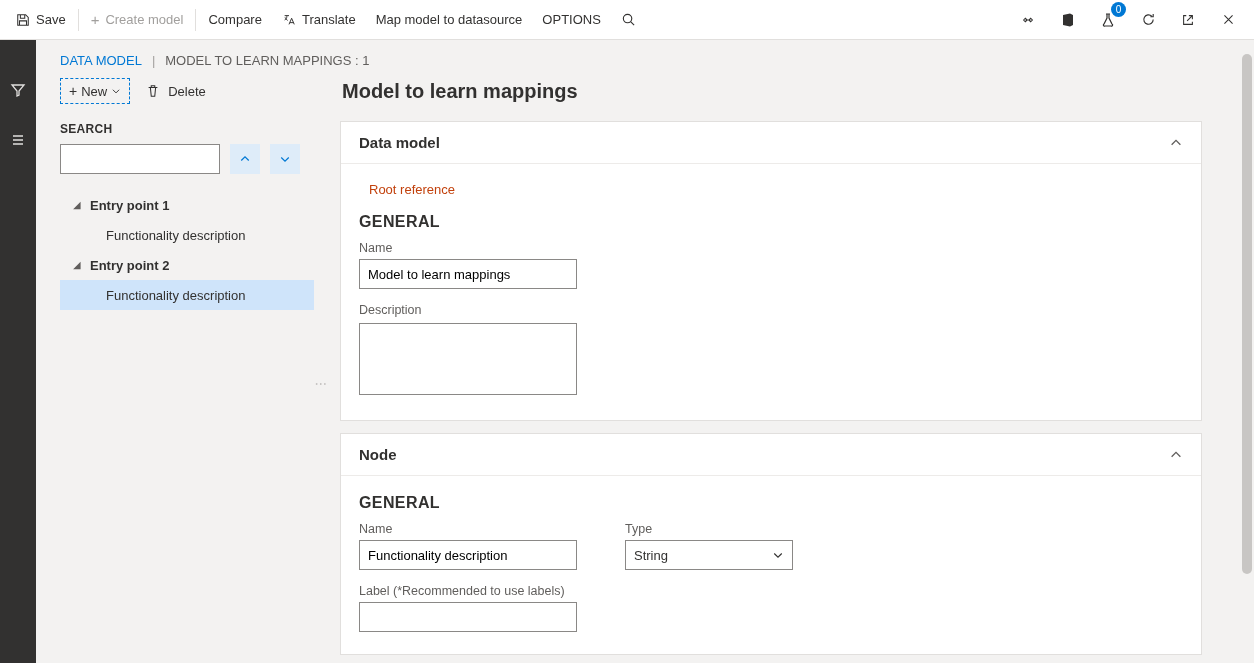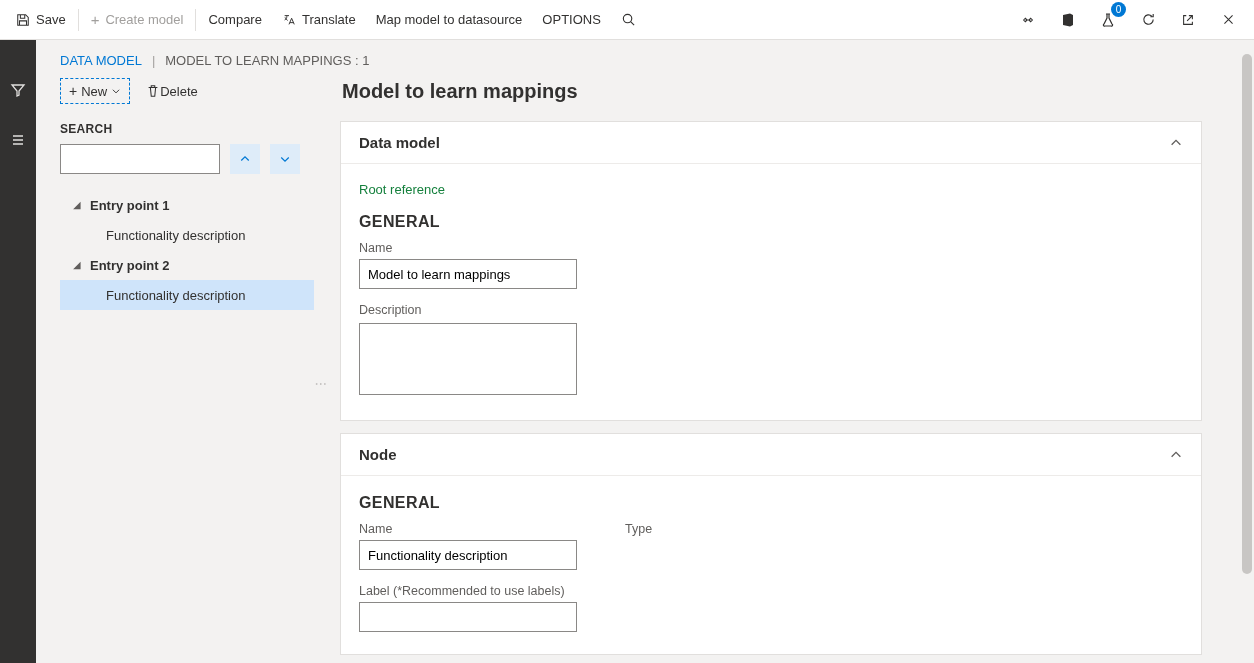--- a/index.html
+++ b/index.html
@@ -54,21 +54,21 @@
   }
   
   .left-pane { width: 266px; padding-right: 12px; position: relative; }
   .btn-row { display: flex; gap: 10px; align-items: center; }
   .new-btn {
     display: flex; align-items: center; gap: 4px;
     border: 1px dashed #0078d4; padding: 4px 8px; color: #323130;
     font-size: 13px; cursor: pointer; background: #f3f2f1;
   }
   .new-btn .plus { color:#323130; font-size:14px; }
-  .del-btn { display: flex; gap: 0; align-items: center; color: #323130; cursor: pointer; padding: 4px 6px;}
+  .del-btn { display: flex; gap: 8px; align-items: center; color: #323130; cursor: pointer; padding: 4px 6px;}
   .search-lbl { font-size: 12px; font-weight: 600; margin-top: 18px; letter-spacing: .3px; color:#323130;}
   .search-row { display: flex; gap: 10px; margin-top: 8px; align-items: center; }
   .search-input {
     width: 160px; height: 30px; border: 1px solid #8a8886; background:#fff; padding: 0 6px;
     font-size: 13px;
   }
   .nav-sq {
     width: 30px; height: 30px; background: #deecf9; display: flex;
     align-items: center; justify-content: center; cursor: pointer;
   }
@@ -88,21 +88,21 @@
   .card {
     background: #fff; border: 1px solid #e1dfdd; margin-bottom: 12px;
   }
   .card-head {
     display: flex; align-items: center; justify-content: space-between;
     padding: 12px 18px; border-bottom: 1px solid #edebe9;
     font-size: 15px; font-weight: 600;
   }
   .chev-up { color:#605e5c; cursor:pointer; font-size:12px;}
   .card-body { padding: 14px 18px 22px 18px; }
-  .link { color: #15803d; cursor: pointer; margin-left: 0; display:inline-block; padding: 4px 0 12px 0;}
+  .link { color: #c2410c; cursor: pointer; margin-left: 10px; display:inline-block; padding: 4px 0 12px 0;}
   .grp-lbl { font-size: 16px; font-weight: 600; letter-spacing: .4px; margin: 4px 0 10px 0; color:#323130;}
   .field-lbl { font-size: 12.5px; color:#605e5c; margin-bottom: 4px; display:block;}
   .text-input {
     width: 218px; height: 30px; border: 1px solid #8a8886; padding: 0 8px; font-size: 13px;
     background:#fff;
   }
   .textarea {
     width: 218px; height: 72px; border: 1px solid #8a8886; padding: 6px 8px; font-size: 13px;
     background:#fff; resize: none; margin-top:2px;
   }
@@ -303,20 +303,26 @@
                   <input class="text-input" value="Functionality description" style="">
                 </div>
                 <div class="field" style="margin-bottom:0;">
                   <span class="field-lbl">Label (*Recommended to use labels)</span>
                   <input class="text-input" value="" style="">
                 </div>
               </div>
               <div>
                 <div class="field">
                   <span class="field-lbl">Type</span>
+                  <div class="select-wrap">
+                    <span>String</span>
+                    <svg width="12" height="12" viewBox="0 0 16 16">
+                        <path fill="none" stroke="#323130" stroke-width="1.5" d="M3 6l5 5 5-5"></path>
+                      </svg>
+                  </div>
                 </div>
               </div>
             </div>
           </div>
         </div>
 
       </div>
     </div>
 
     <div class="scroll-thumb"></div>

